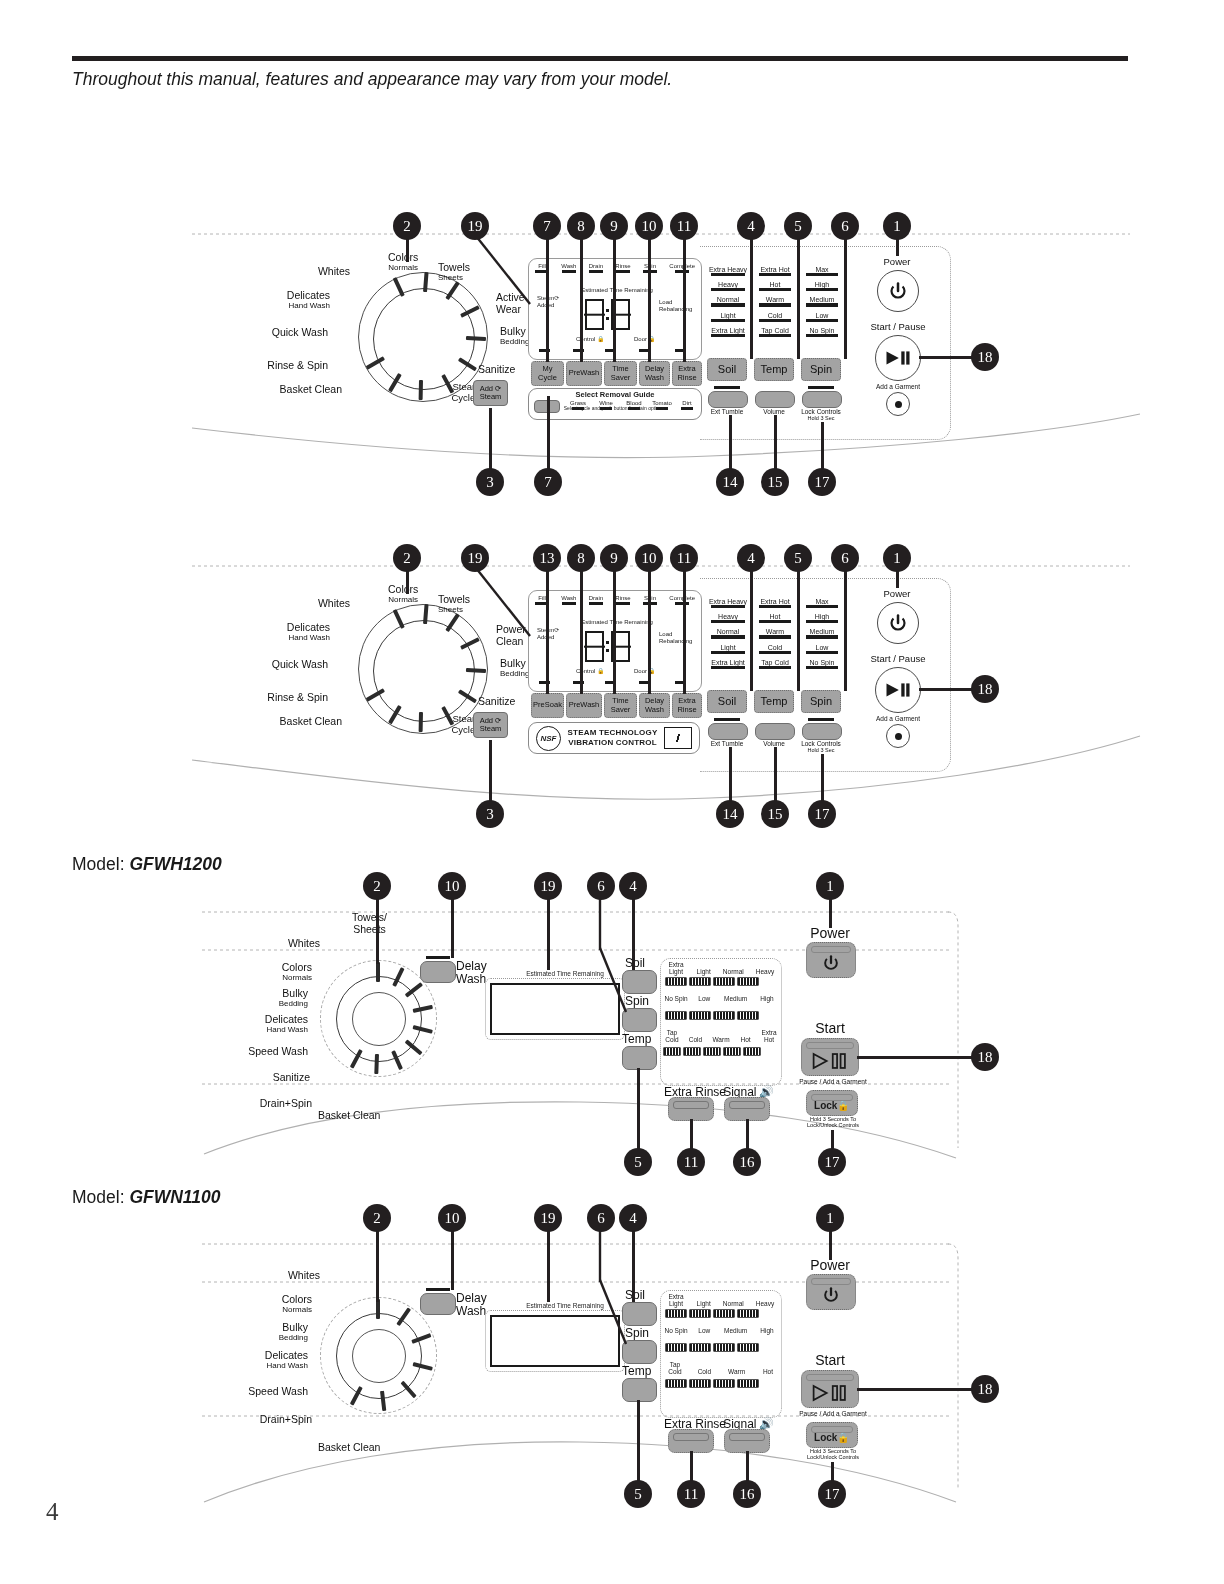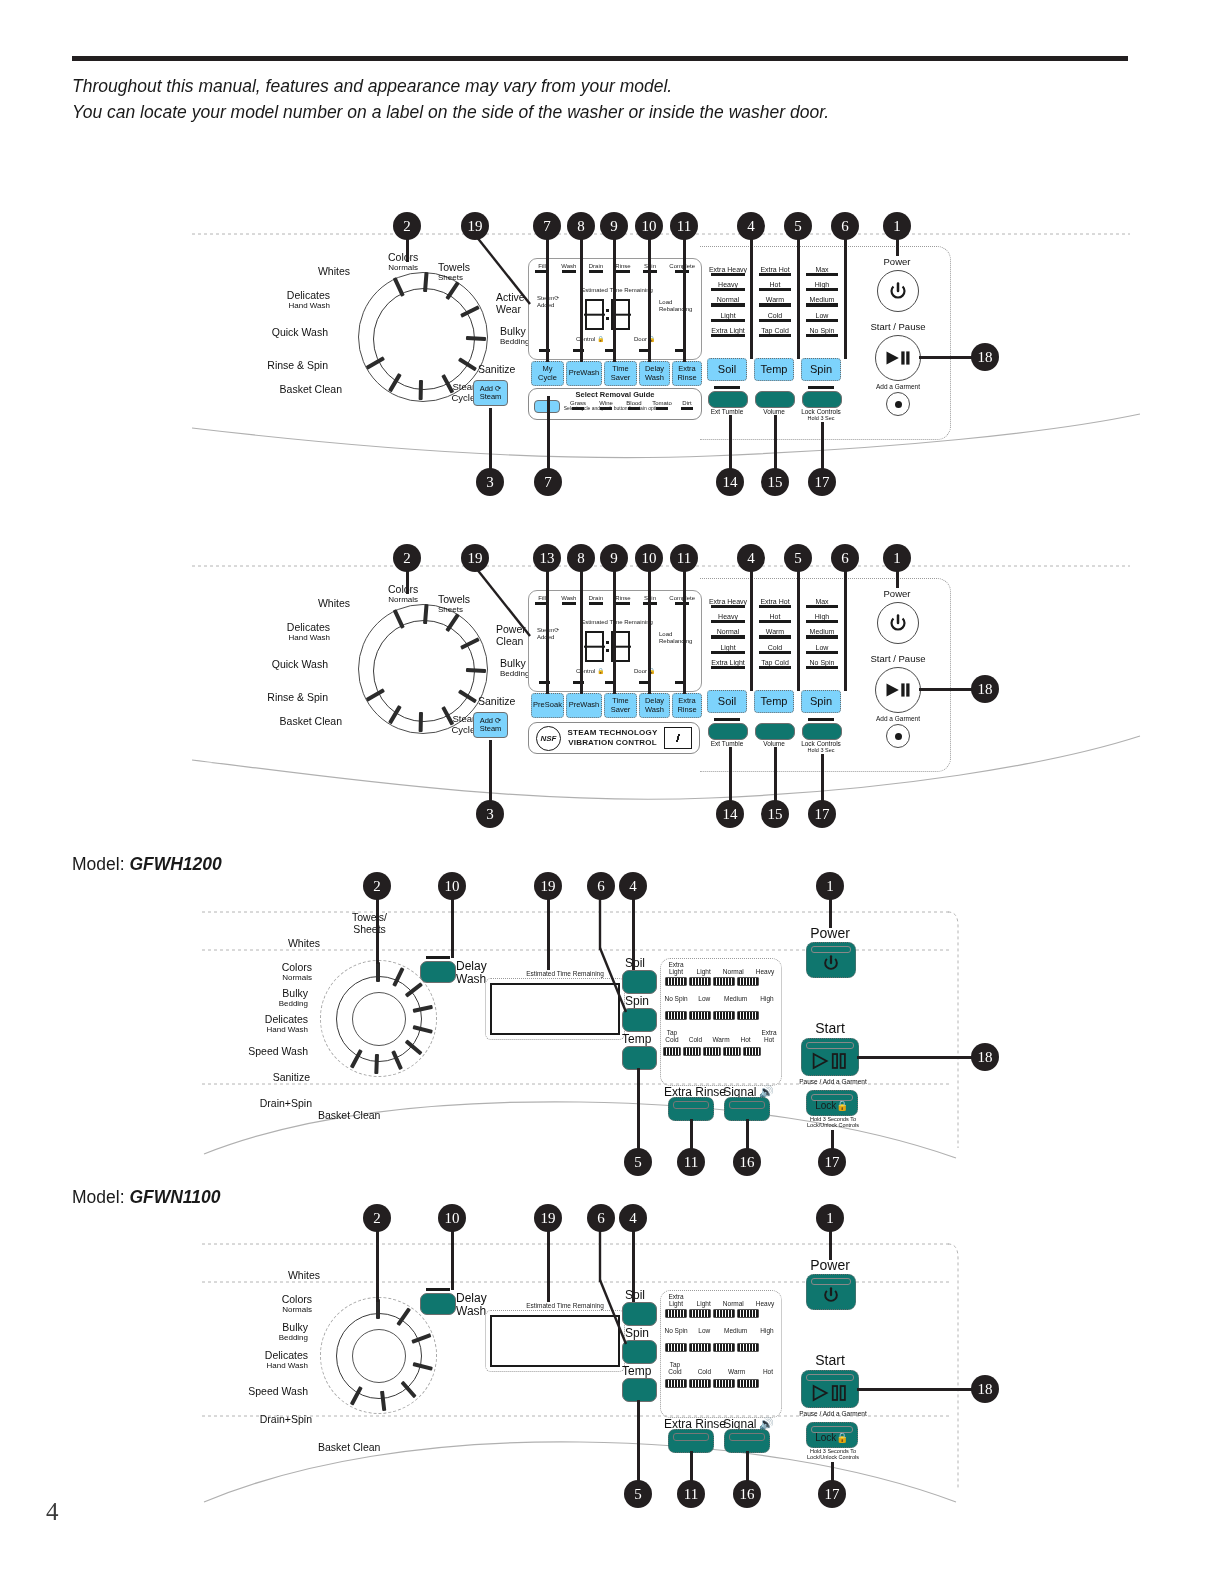--- a/index.html
+++ b/index.html
@@ -3,21 +3,21 @@
 <meta charset="utf-8">
 <style>
   html,body{margin:0;padding:0;background:#fff;}
   body{width:1224px;height:1584px;font-family:"Liberation Sans",sans-serif;color:#1a1a1a;position:relative;overflow:hidden;}
   .page{position:relative;width:1224px;height:1584px;}
 
   
   .hdr{position:absolute;left:72px;top:52px;width:1060px;}
   .hdr h1{font-style:italic;font-weight:bold;font-size:35px;margin:0;letter-spacing:-.3px;}
   .rule{height:5px;background:#231f20;margin-top:4px;width:1056px;}
-  .sub{font-style:italic;font-size:17.5px;line-height:1.42;margin-top:13px;}
+  .sub{font-style:italic;font-size:17.5px;line-height:1.42;margin-top:6px;}
   .modelline{font-size:17.5px;margin-top:9px;}
   .modelline .mb{font-weight:bold;font-style:italic;}
   .modelline .mi{font-style:italic;color:#4d4d4d;}
 
   
   .block{position:absolute;}
 
   
   .pbody{position:absolute;border:1px dotted #9a9a9a;border-radius:14px;}
 
@@ -46,25 +46,25 @@
   .segwrap{position:absolute;display:flex;align-items:center;gap:2px;}
   .seg{width:15px;height:27px;border:2.6px solid #1a1a1a;position:relative;}
   .seg:after{content:"";position:absolute;left:-2.6px;right:-2.6px;top:50%;
     height:2.6px;background:#1a1a1a;transform:translateY(-50%);}
   .colon{display:flex;flex-direction:column;gap:5px;}
   .colon i{width:3.4px;height:3.4px;background:#1a1a1a;display:block;}
   .tiny{position:absolute;font-size:6px;color:#222;white-space:nowrap;}
   .tiny.ctr{text-align:center;}
 
   
-  .btn{position:absolute;border:1px solid #6e6e6e;border-radius:4px;background:#7dd3fc;
+  .btn{position:absolute;border:1px solid #6e6e6e;border-radius:4px;background:#a3a3a3;
     font-size:7.5px;line-height:1.08;text-align:center;display:flex;align-items:center;
     justify-content:center;color:#111;padding:1px;box-sizing:border-box;}
   .btn.dot{border-style:dotted;}
-  .btn2{position:absolute;border:1px solid #6e6e6e;border-radius:7px;background:#0f766e;}
+  .btn2{position:absolute;border:1px solid #6e6e6e;border-radius:7px;background:#a3a3a3;font-weight:bold;}
   .ledbar{position:absolute;height:3.4px;background:#1a1a1a;}
 
   
   .optcol{position:absolute;text-align:center;}
   .optcol .o{font-size:7px;color:#161616;line-height:1.0;margin-bottom:0px;}
   .optcol .ob{height:3.2px;background:#1a1a1a;margin:0 auto 5px;}
 
   
   .knobbtn{position:absolute;border:1.3px solid #4a4a4a;border-radius:50%;background:#fff;
     display:flex;align-items:center;justify-content:center;}
@@ -102,21 +102,20 @@
   .rowlab{position:absolute;font-size:6.5px;text-align:center;line-height:1.0;}
 </style>
 </head>
 <body>
 
 <div class="page">
 
   <div class="hdr">
     <div class="rule"></div>
     <div class="sub">Throughout this manual, features and appearance may vary from your model.</div>
-    <div class="sub" style="margin-top:1px">You can locate your model number on a label on the side of the washer or inside the washer door.</div>
   </div>
 
   <div class="modelline" style="position:absolute;left:72px;top:845px">
     <span>Model:</span>
     <span class="mb">GFWH1200</span>
   </div>
   <div class="modelline" style="position:absolute;left:72px;top:1178px">
     <span>Model:</span>
     <span class="mb">GFWN1100</span>
   </div>

